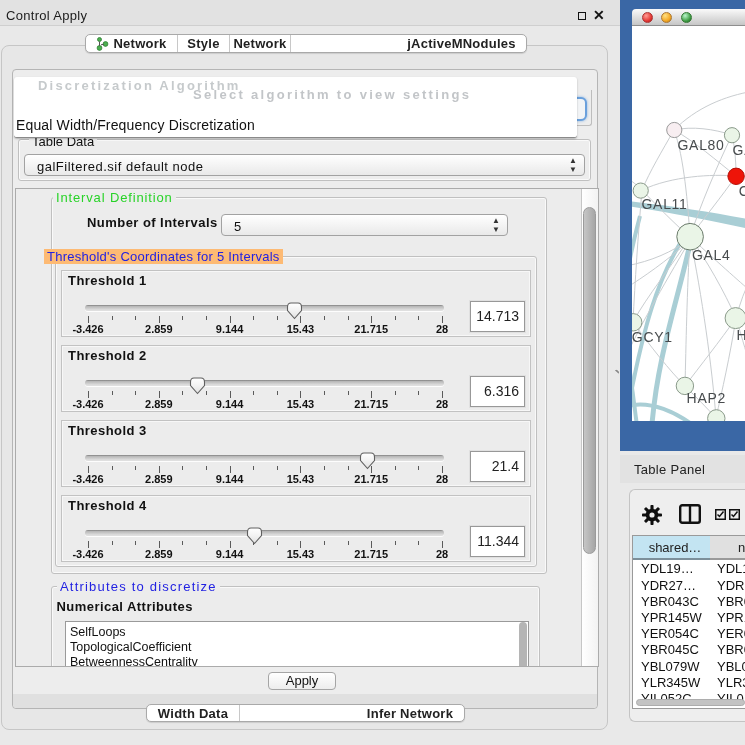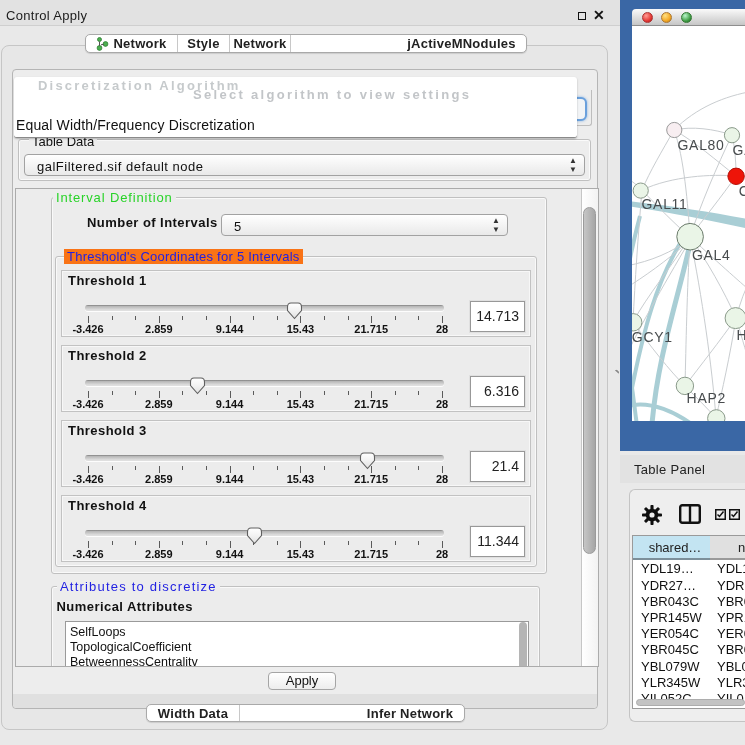--- a/index.html
+++ b/index.html
@@ -115,21 +115,21 @@
   <div class="abs group" style="left:51px; top:197px; width:496px; height:377px;"></div>
   <div class="abs gtitle" style="left:53px; top:190px; color:#28d328; background:#ececec; letter-spacing:0.85px;">Interval Definition</div>
 
   <div class="abs tlabel" style="left:87px; top:215px;">Number of Intervals</div>
   <div class="abs combo" style="left:221px; top:214px; width:287px; height:22px;">
     <span class="cv">5</span>
     <span class="arr">▲<br>▼</span>
   </div>
 
   <div class="abs group" style="left:55px; top:256px; width:482px; height:311px;"></div>
-  <div class="abs gtitle" style="left:64px; top:249px; color:#2222e2; background:#f97316; letter-spacing:0.25px;">Threshold's Coordinates for 5 Intervals</div>
+  <div class="abs gtitle" style="left:44px; top:249px; color:#2222e2; background:#fdba74; letter-spacing:0.25px;">Threshold's Coordinates for 5 Intervals</div>
 
   <div class="abs trow" style="left:61px; top:269.5px; width:470px; height:67px;"></div>
   <div class="abs tlabel" style="left:68px; top:273.0px;">Threshold 1</div>
   <div class="abs track" style="left:85px; top:304.5px; width:359px;"></div>
   <div class="abs ticks" style="left:0; top:315.8px; width:500px;">
         <div style="position:absolute; left:88.0px; top:0; width:1px; height:7px; background:#5a5a5a;"></div>
         <div style="position:absolute; left:111.6px; top:0; width:1px; height:4.7px; background:#5a5a5a;"></div>
         <div style="position:absolute; left:135.2px; top:0; width:1px; height:4.7px; background:#5a5a5a;"></div>
         <div style="position:absolute; left:158.8px; top:0; width:1px; height:7px; background:#5a5a5a;"></div>
         <div style="position:absolute; left:182.4px; top:0; width:1px; height:4.7px; background:#5a5a5a;"></div>

